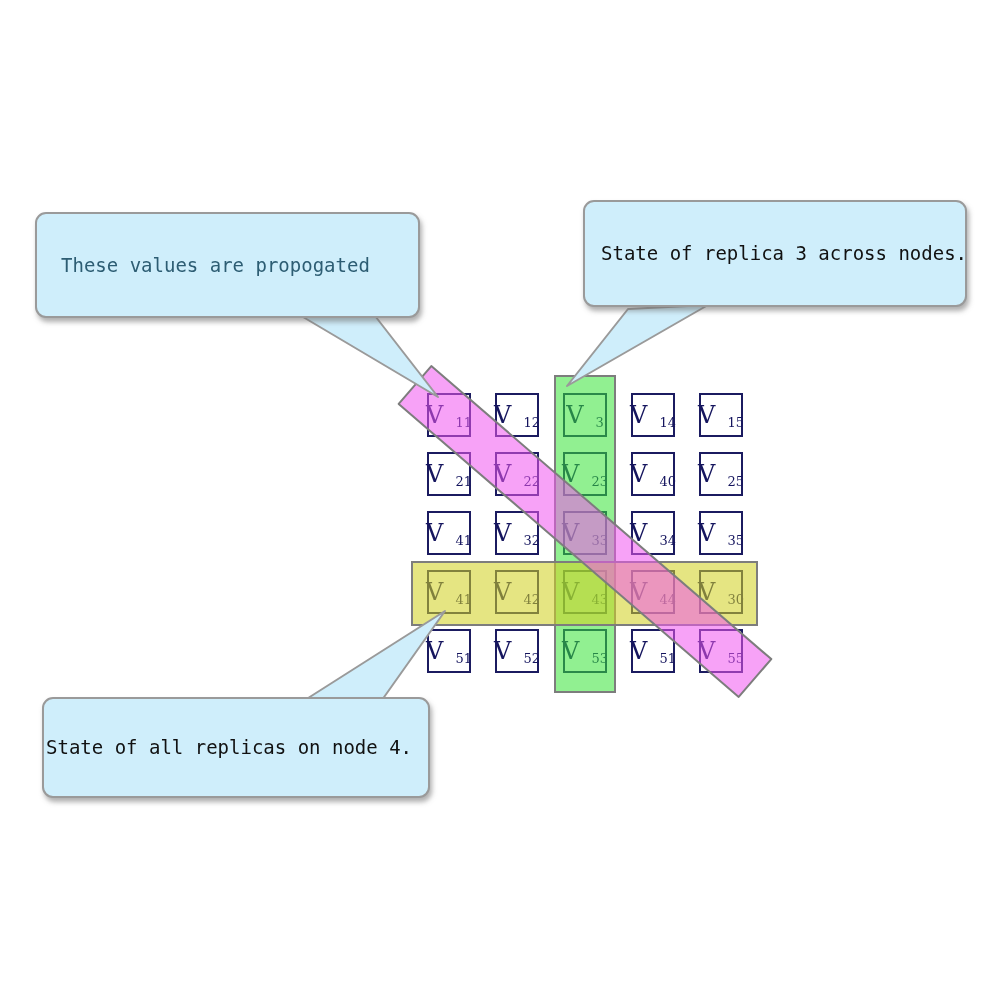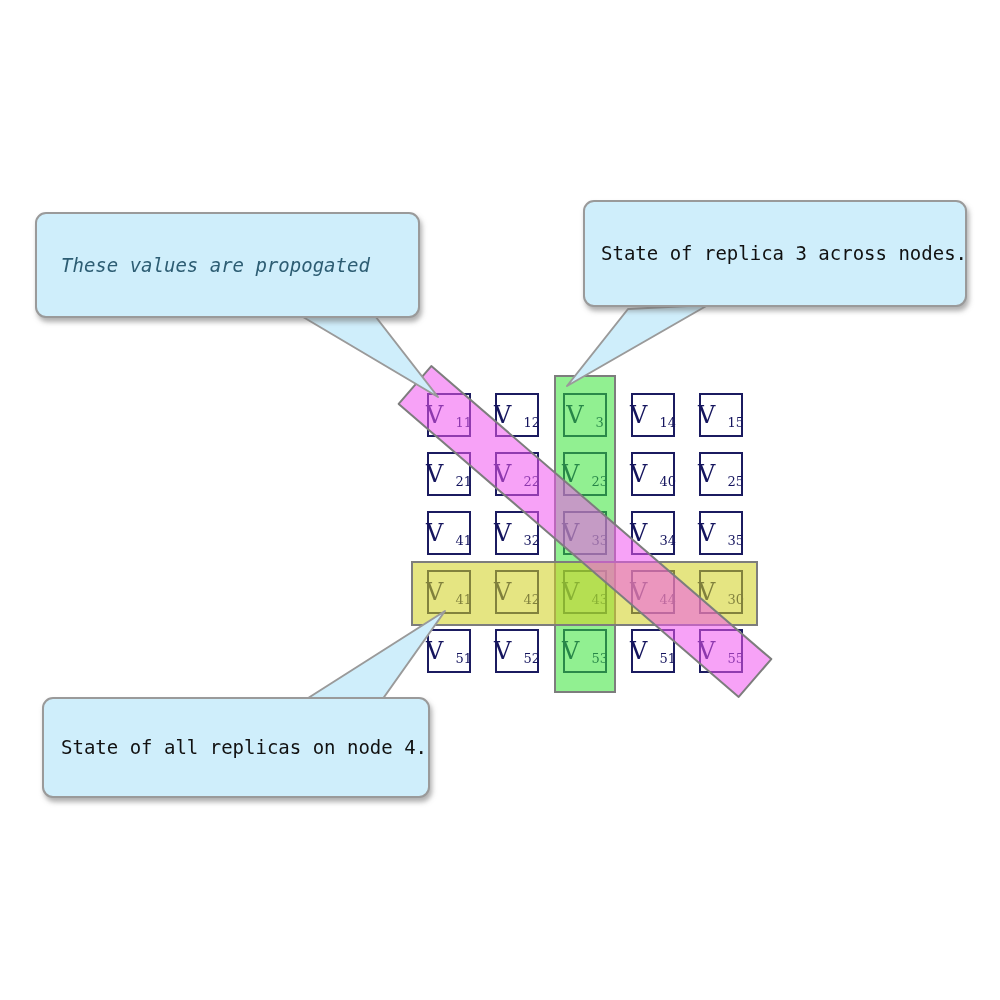--- a/index.html
+++ b/index.html
@@ -37,23 +37,23 @@
   
   .callout{
     position:absolute;z-index:3;box-sizing:border-box;
     background:var(--callout-fill,#cfeefb);
     border:2px solid var(--callout-border,#999);
     border-radius:11px;
     box-shadow:2px 4px 5px rgba(110,110,110,0.55);
     display:flex;flex-direction:column;justify-content:center;
     font-size:19px;line-height:25px;white-space:pre;
   }
-  #callout-gossip{left:35px;top:212px;width:385px;height:106px;padding-left:24px;color:var(--callout1-text,#2d5d73);font-style:italic;}
+  #callout-gossip{left:35px;top:212px;width:385px;height:106px;padding-left:24px;color:var(--callout1-text,#2d5d73);}
   #callout-replica3{left:583px;top:200px;width:384px;height:107px;padding-left:16px;color:var(--callout-text,#111);}
-  #callout-node4{left:42px;top:697px;width:388px;height:101px;padding-left:17px;color:var(--callout-text,#111);}
+  #callout-node4{left:42px;top:697px;width:388px;height:101px;padding-left:2px;color:var(--callout-text,#111);}
 </style>
 </head>
 <body>
 
 <div class="canvas" style="--canvas-bg: #ffffff; --cell-border: #1b1b60; --cell-bg: #ffffff; --cell-text: #15155e; --band-border: #7d7d7d; --green-band-fill: rgba(55,228,55,0.55); --yellow-band-fill: rgba(210,210,35,0.57); --magenta-band-fill: rgba(240,85,240,0.55); --callout-fill: #cfeefb; --callout-border: #9a9a9a; --callout1-text: #2d5d73; --callout-text: #111111;">
 
   <div id="grid">
       <div class="cell">
         <span>V</span>
         <sub>11</sub>

